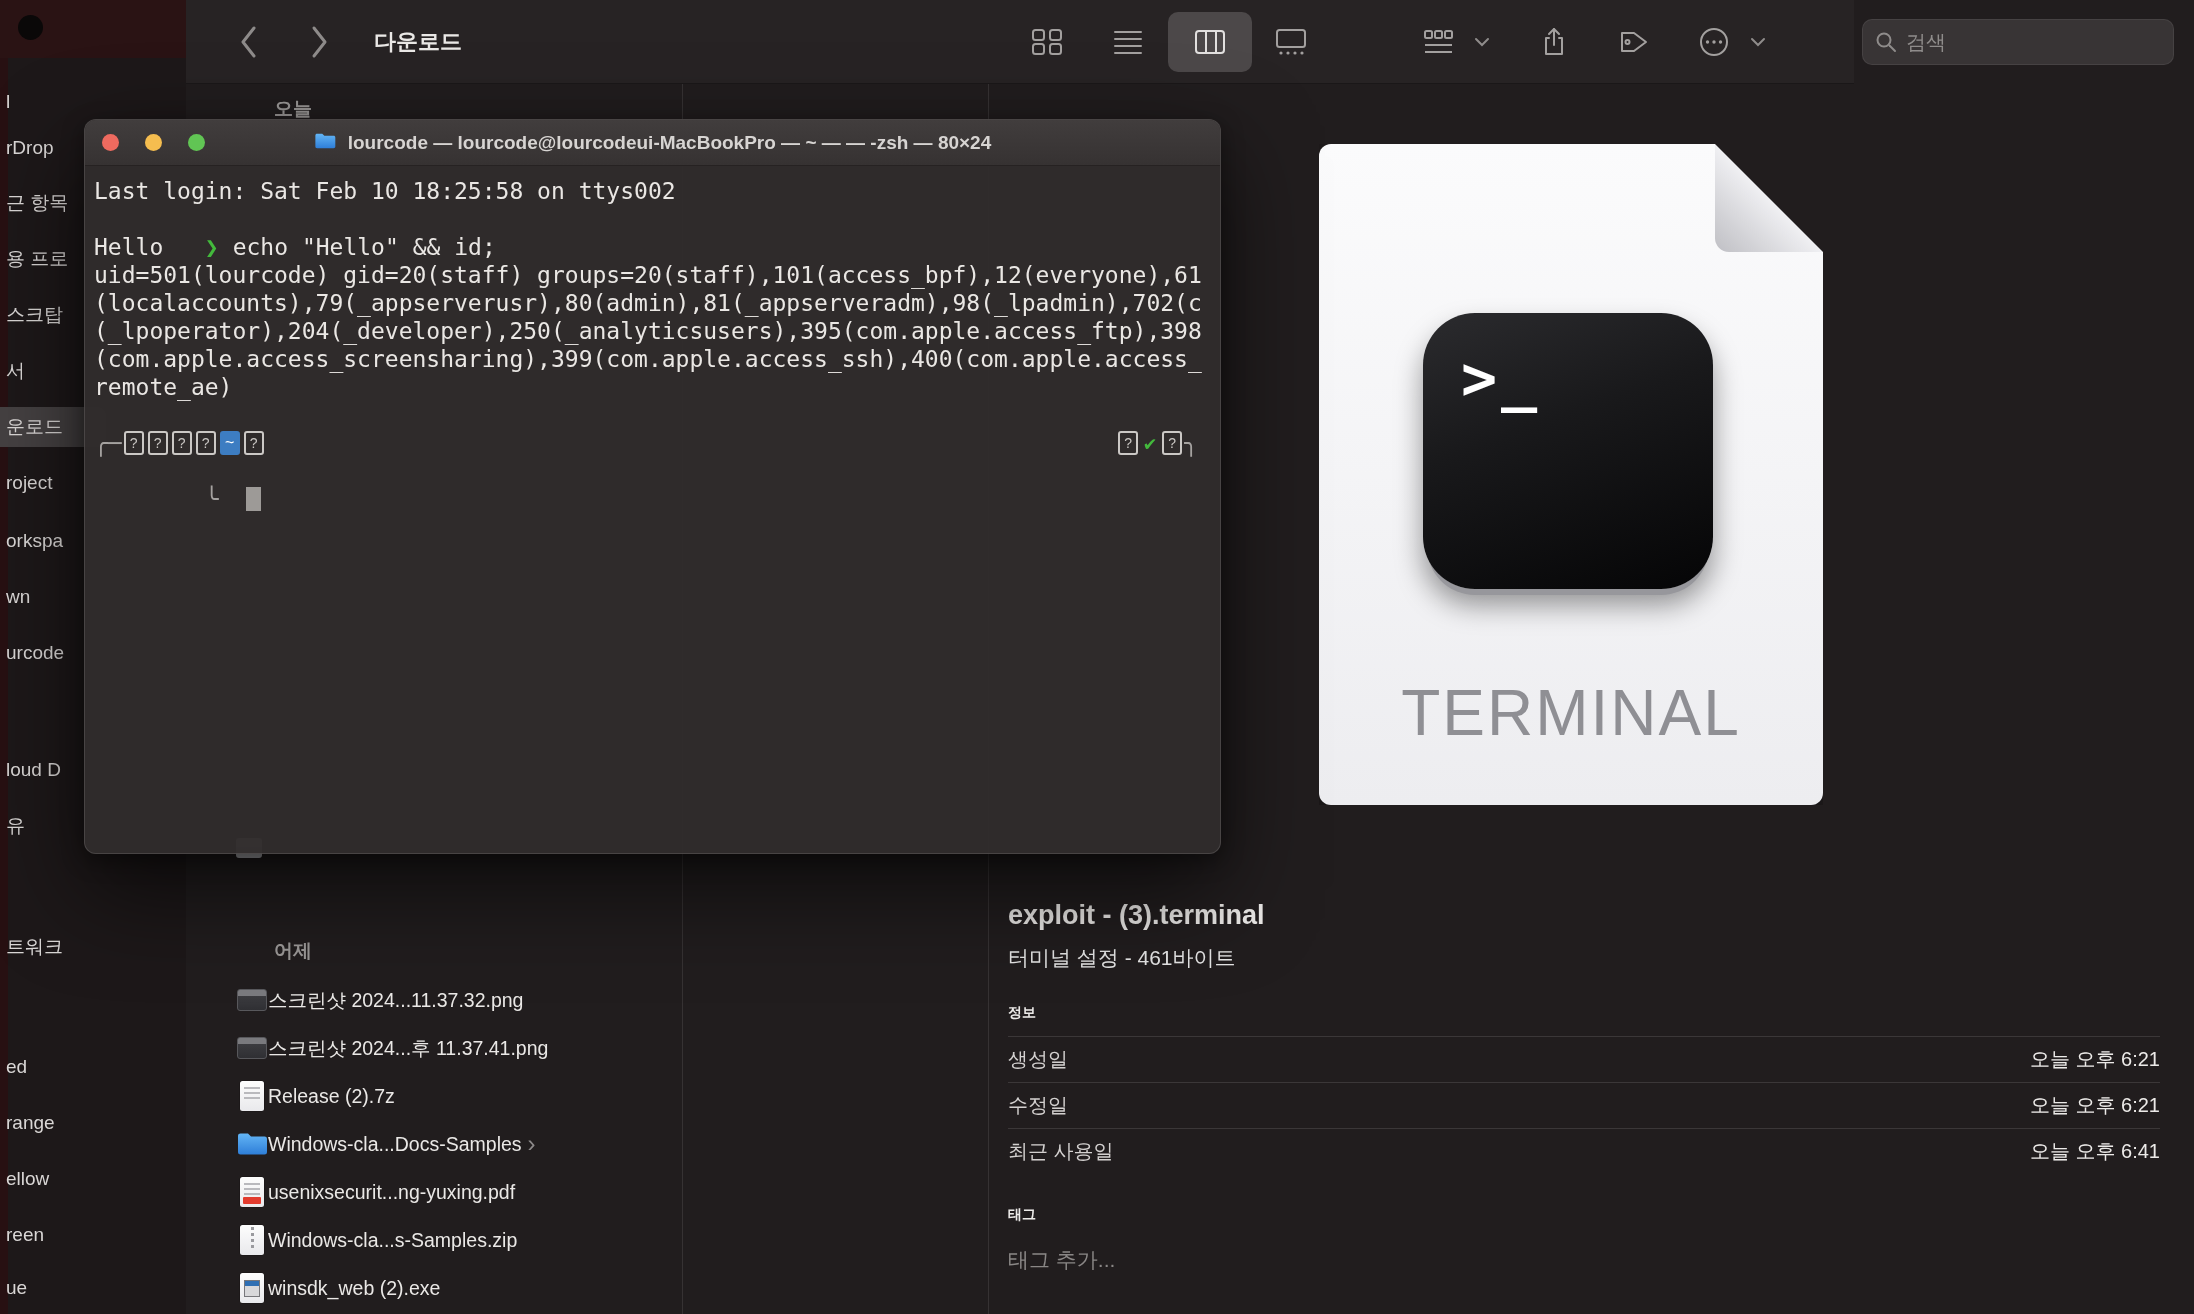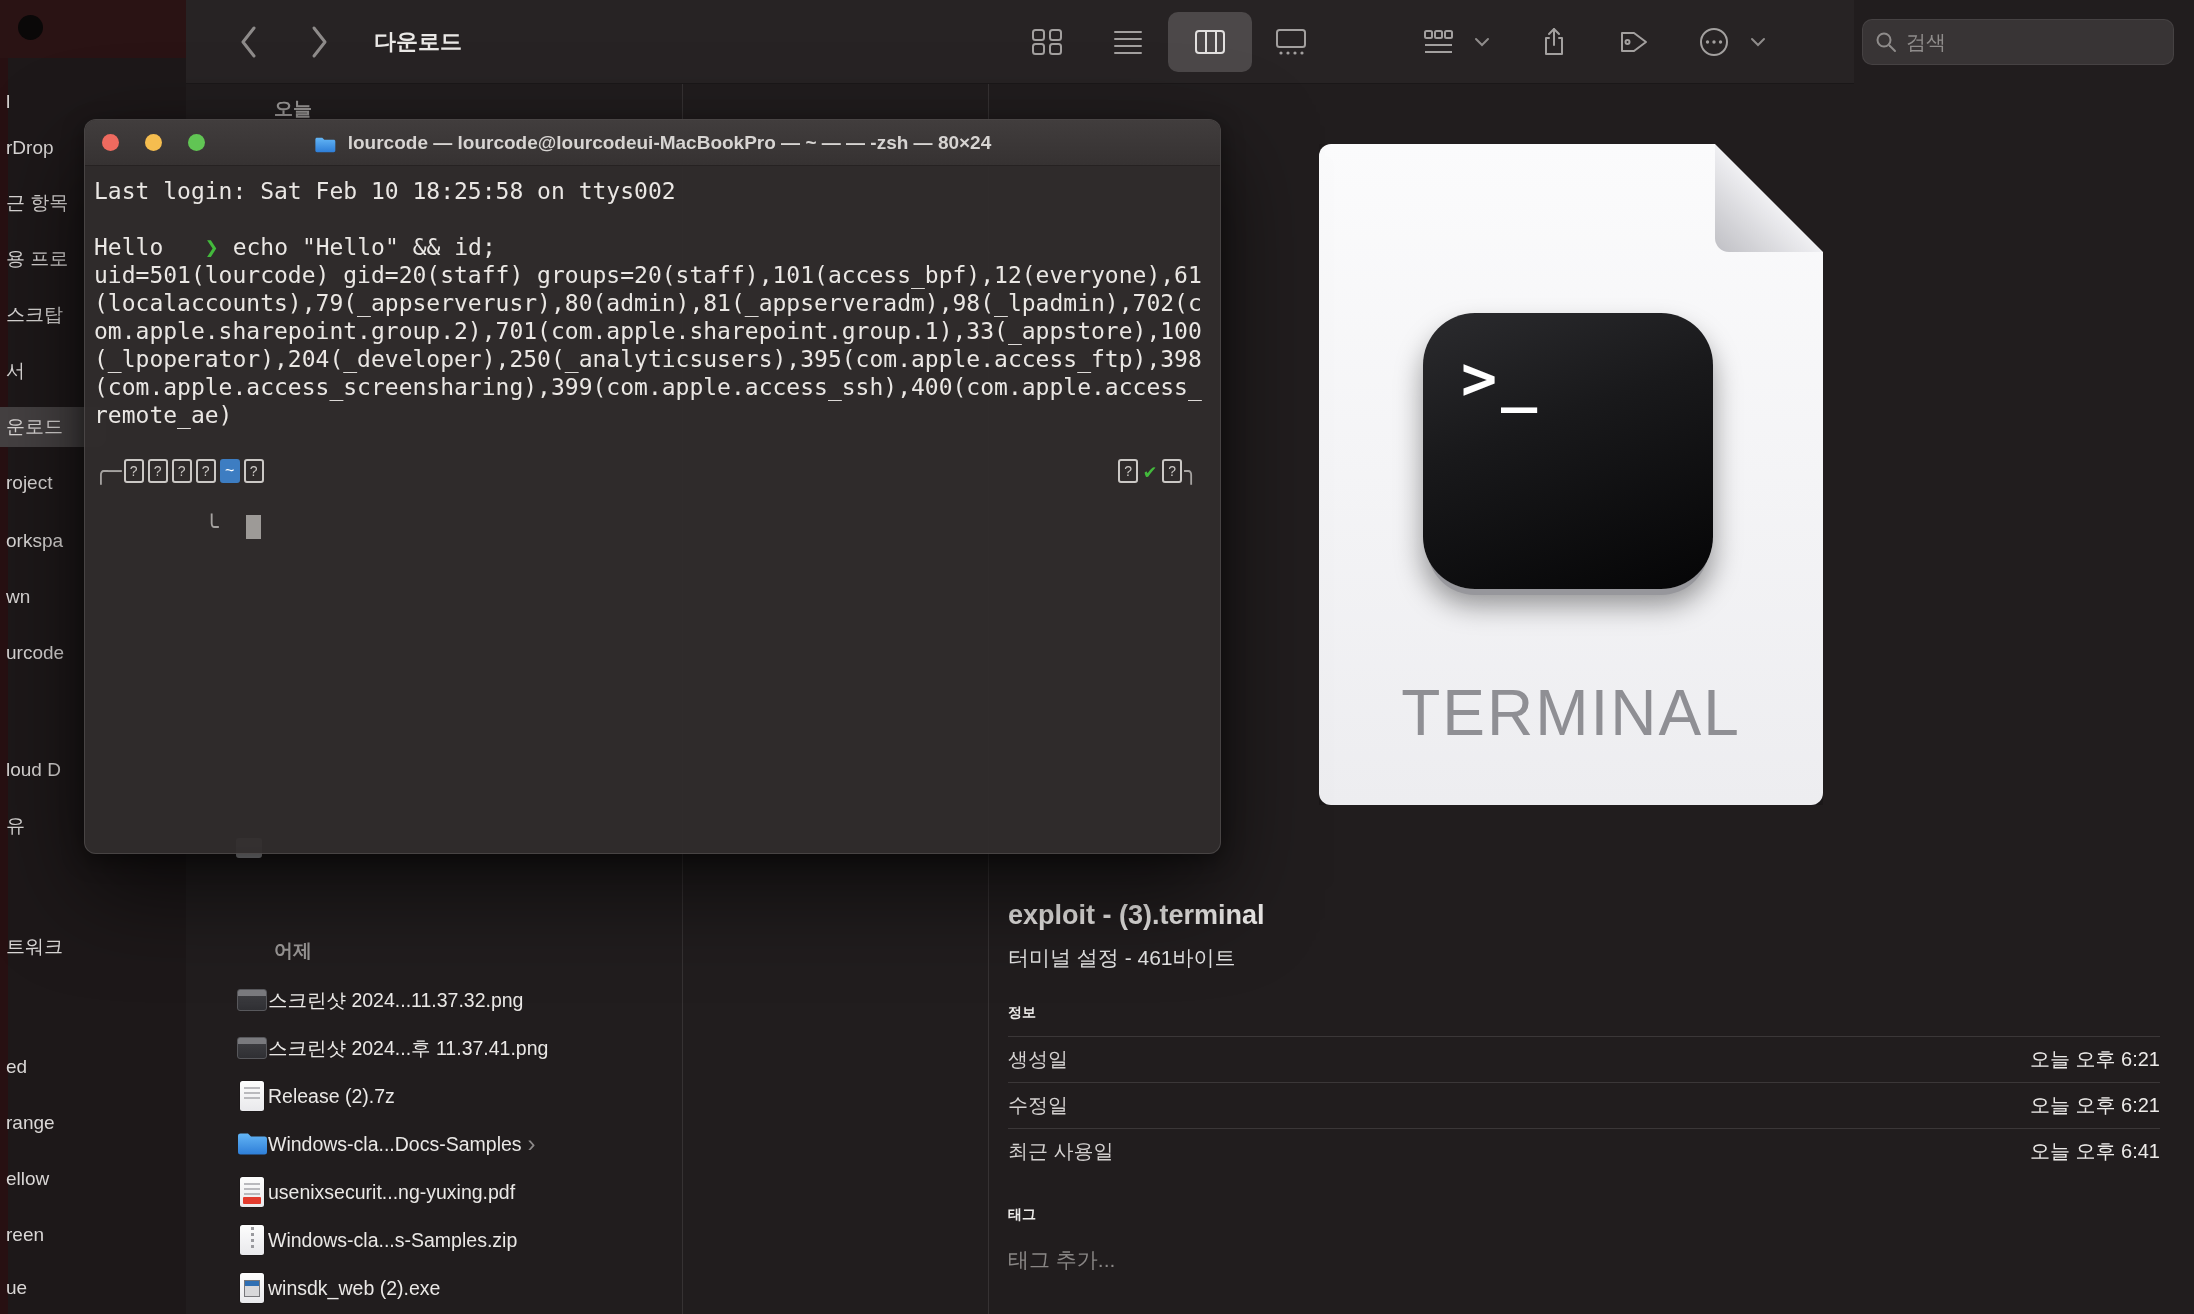--- a/index.html
+++ b/index.html
@@ -80,21 +80,21 @@
   
   .terminal { position:absolute; left:84px; top:119px; width:1137px; height:735px; z-index:40;
               background:rgba(48,44,44,.98); border-radius:12px; border:1px solid rgba(255,255,255,.12);
               box-shadow:0 36px 95px rgba(0,0,0,.62), 0 6px 22px rgba(0,0,0,.4); }
   .t-bar { height:46px; border-radius:11px 11px 0 0; background:linear-gradient(#413d3d,#363232);
            border-bottom:1px solid #262222; position:relative; display:flex; align-items:center; justify-content:center; }
   .light { position:absolute; top:14px; width:17px; height:17px; border-radius:50%; }
   .light.r { left:17px; background:#ee6a5f; }
   .light.y { left:60px; background:#f5bd4f; }
   .light.g { left:103px; background:#61c554; }
-  .t-title { display:flex; align-items:flex-end; gap:12px; font-size:19px; font-weight:bold; color:#d7d4d2; }
+  .t-title { display:flex; align-items:flex-start; gap:12px; font-size:19px; font-weight:bold; color:#d7d4d2; }
   .t-body { padding:11px 0 0 9px; font-family:"DejaVu Sans Mono", monospace; font-size:23px;
             line-height:28px; color:#eae7e4; }
   .tl { height:28px; white-space:pre; }
   .psym { color:#43b93c; font-weight:bold; }
   .cmd { margin-left:14px; }
   .prompt-line { display:flex; align-items:center; width:1104px; }
   .frame { color:#a5a2a0; }
   .spacer { flex:1; }
   .tofu { display:inline-block; min-width:20px; height:24px; border:2px solid #cbc8c5; border-radius:3px;
           color:#cbc8c5; font-size:14px; line-height:20px; text-align:center; margin:0 2px; padding:0 2px;
@@ -374,21 +374,20 @@
       </div>
     </div>
     <div class="t-body">
       <div class="tl"><span>Last login: Sat Feb 10 18:25:58 on ttys002</span></div>
       <div class="tl">
         <span class="psym">❯</span><span class="cmd">echo "Hello" &amp;&amp; id;</span>
       </div>
       <div class="tl"><span>Hello</span></div>
       <div class="tl"><span>uid=501(lourcode) gid=20(staff) groups=20(staff),101(access_bpf),12(everyone),61</span></div>
       <div class="tl"><span>(localaccounts),79(_appserverusr),80(admin),81(_appserveradm),98(_lpadmin),702(c</span></div>
-      <div class="tl"><span>om.apple.sharepoint.group.2),701(com.apple.sharepoint.group.1),33(_appstore),100</span></div>
       <div class="tl"><span>(_lpoperator),204(_developer),250(_analyticsusers),395(com.apple.access_ftp),398</span></div>
       <div class="tl"><span>(com.apple.access_screensharing),399(com.apple.access_ssh),400(com.apple.access_</span></div>
       <div class="tl"><span>remote_ae)</span></div>
       <div class="tl"></div>
       <div class="tl prompt-line">
         <span class="frame">╭─</span>
         <span class="tofu">?</span>
         <span class="tofu">?</span>
         <span class="tofu">?</span>
         <span class="tofu">?</span>

